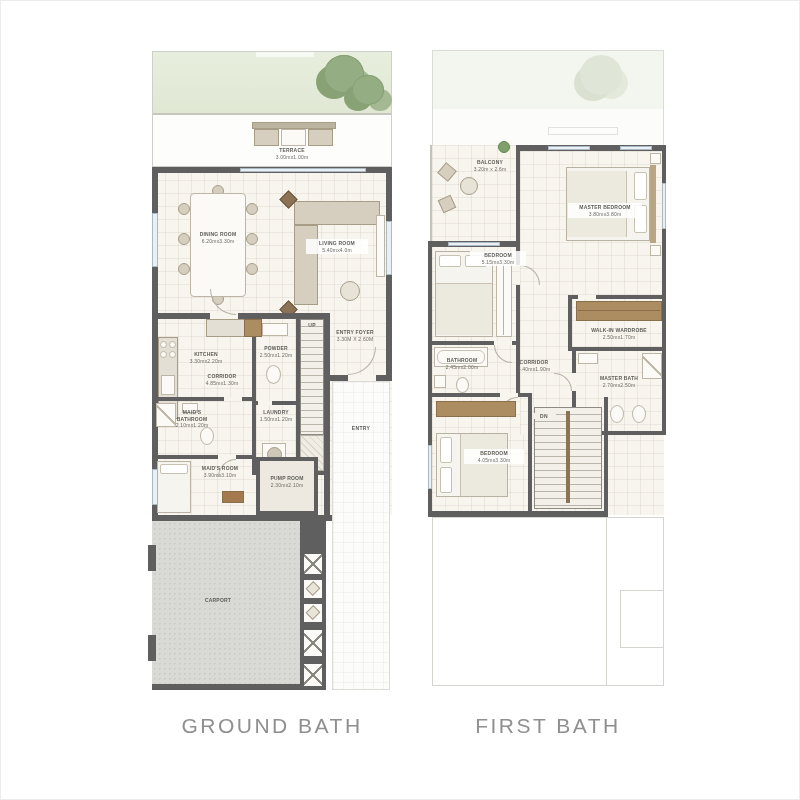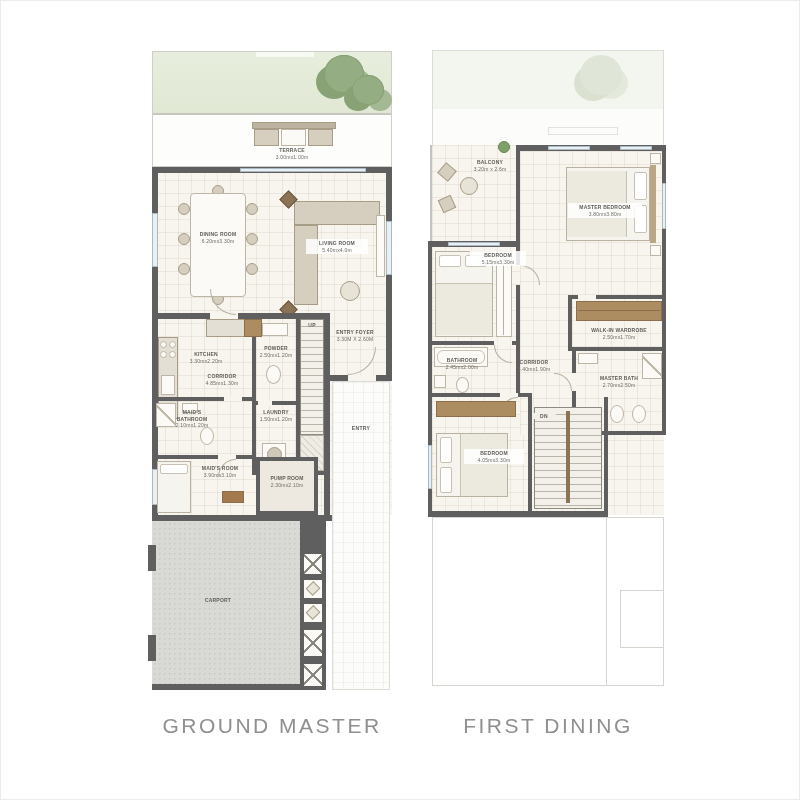--- a/index.html
+++ b/index.html
@@ -335,14 +335,14 @@
   <div class="wall" style="left:0px;top:466px;width:180px;height:6px;"></div>
   <div class="stairs" style="left:106px;top:362px;width:68px;height:102px;"></div>
   <div class="abs" style="left:138px;top:366px;width:4px;height:92px;background:#8b7355;"></div>
   <div class="note" style="left:104px;top:368px;width:24px;background:#f3f0e9;">DN</div>
 
   <div class="outline" style="left:4px;top:472px;width:232px;height:169px;"></div>
   <div class="thinline" style="left:178px;top:472px;width:1px;height:169px;"></div>
   <div class="outline" style="left:192px;top:545px;width:44px;height:58px;"></div>
 </div>
 
-<div class="floor-title" style="left:148px;width:248px;">GROUND MASTER</div>
-<div class="floor-title" style="left:428px;width:240px;">FIRST DINING</div>
+<div class="floor-title" style="left:148px;width:248px;">GROUND BATH</div>
+<div class="floor-title" style="left:428px;width:240px;">FIRST BATH</div>
 
 </body></html>

